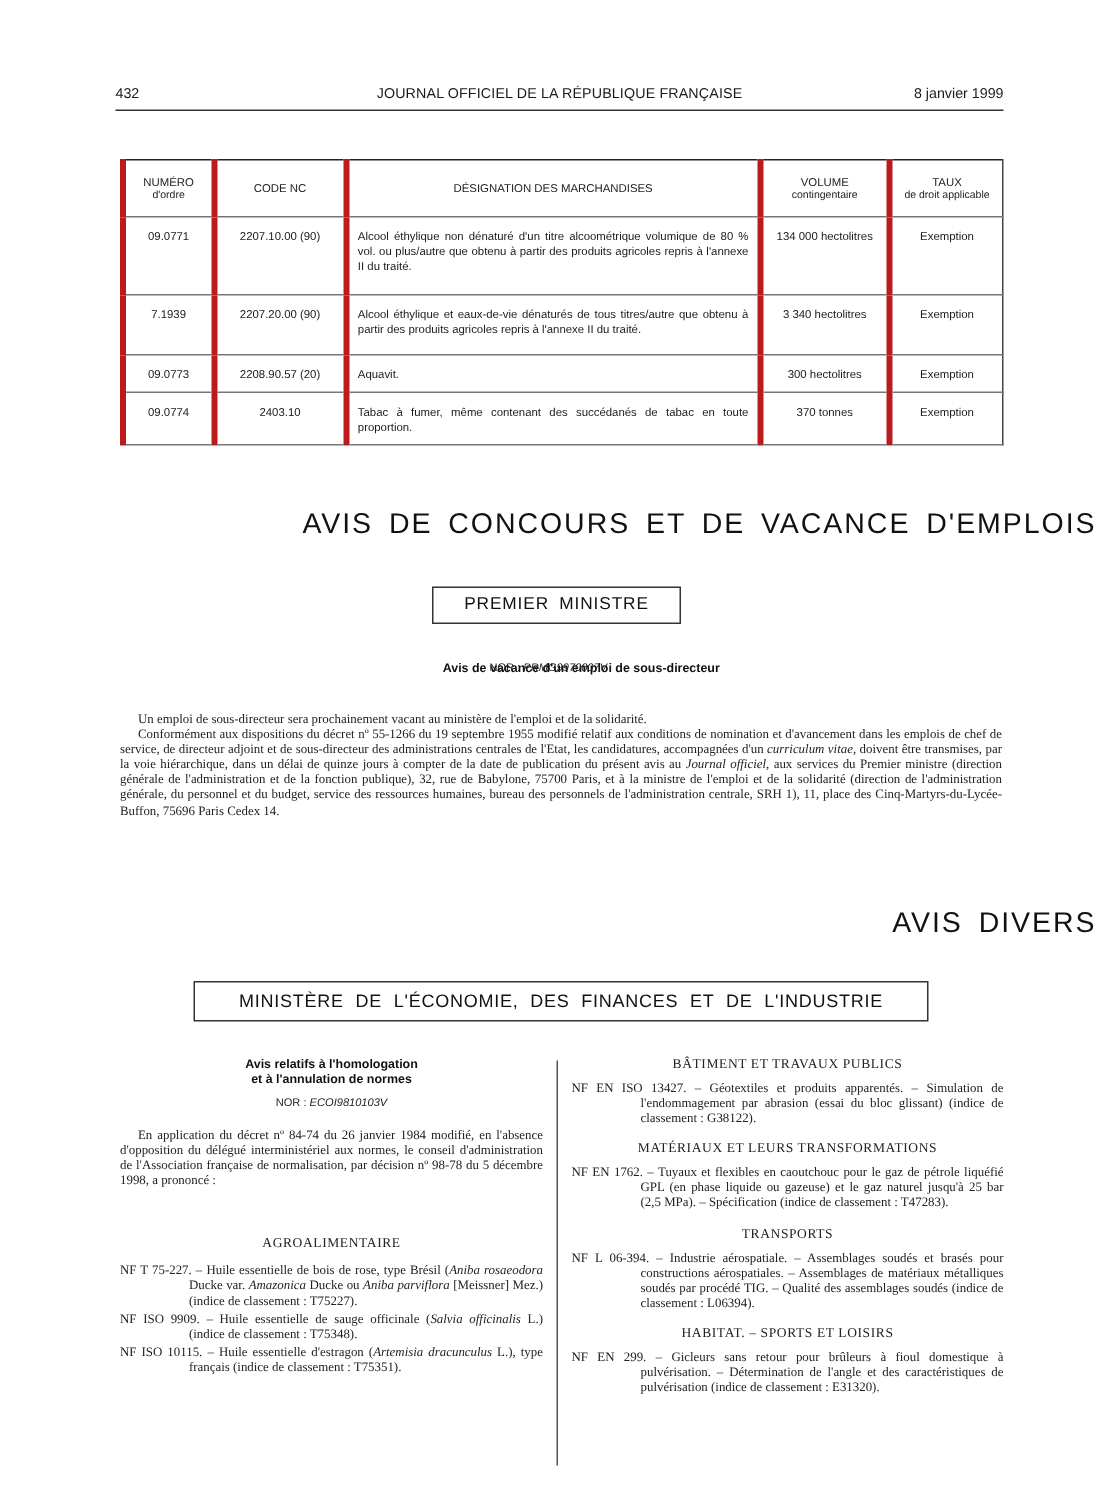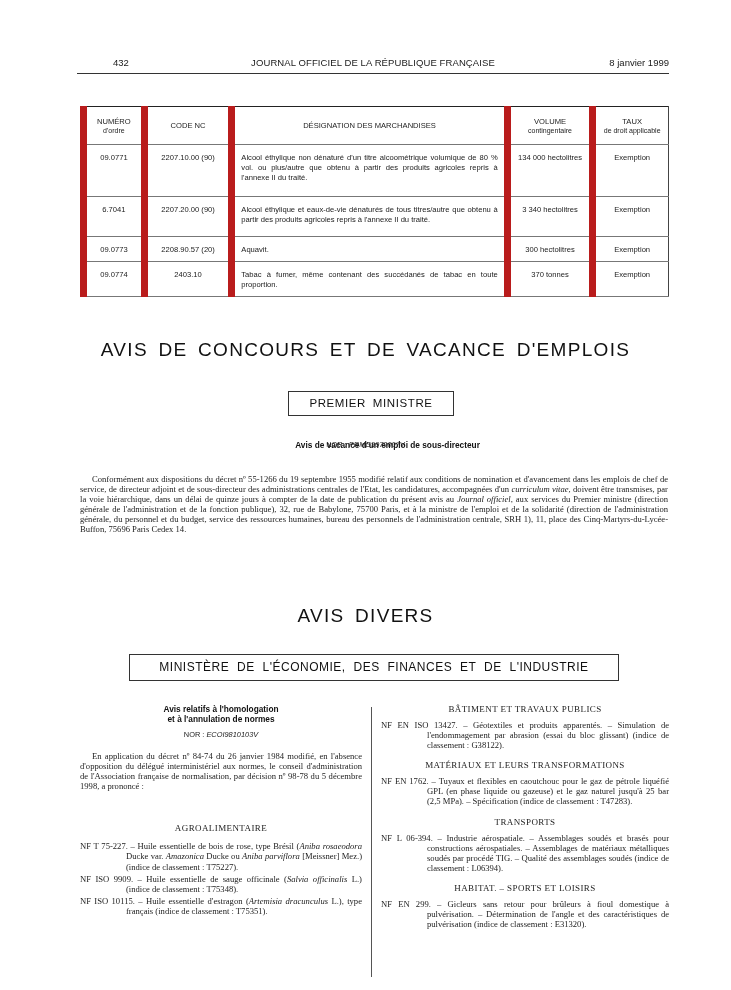--- a/index.html
+++ b/index.html
@@ -1,34 +1,34 @@
 <!DOCTYPE html>
 <html><head>
   <meta charset="utf-8">
   <style>
     * { margin: 0; padding: 0; box-sizing: border-box; }
     html, body { width: 731px; height: 990px; background: #ffffff; overflow: hidden; }
     body { position: relative; color: #1a1a1a; font-family: "Liberation Serif", serif; }
 
     .header { position: absolute; left: 77px; top: 57px; width: 592px; height: 14px; font-family: "Liberation Sans", sans-serif; font-size: 9.5px; }
-    .header .pg { position: absolute; left: 0; top: 0; margin-left: 36px; }
+    .header .pg { position: absolute; left: 0; top: 0; }
     .header .title { position: absolute; left: 0; right: 0; top: 0; text-align: center; letter-spacing: 0.1px; }
     .header .date { position: absolute; right: 0; top: 0; }
     .header-rule { position: absolute; left: 77px; top: 73px; width: 592px; height: 1px; background: #333; }
 
     table.goods { position: absolute; left: 80px; top: 106px; width: 589px; border-collapse: collapse; font-family: "Liberation Sans", sans-serif; font-size: 7.6px; border: 1px solid #222; }
-    table.goods th, table.goods td { border-left: 7px solid #b91c1c; border-right: 1px solid #444; border-bottom: 1px solid #777; vertical-align: top; }
+    table.goods th, table.goods td { border-left: 4px solid #b91c1c; border-right: 1px solid #444; border-bottom: 1px solid #777; vertical-align: top; }
     table.goods th { font-weight: normal; text-align: center; vertical-align: middle; height: 38px; line-height: 9px; color: #222; }
     table.goods th .sub { font-size: 7px; }
     table.goods td { padding: 8px 4px 6px 4px; line-height: 10px; }
     table.goods td.c { text-align: center; }
     table.goods td.desc { text-align: justify; padding-left: 6px; padding-right: 6px; }
     .col1 { width: 61px; } .col2 { width: 88px; } .col3 { width: 278px; } .col4 { width: 86px; } .col5 { width: 76px; }
 
-    .h1 { position: absolute; left: 0; width: 731px; text-align: center; font-family: "Liberation Sans", sans-serif; font-size: 19px; letter-spacing: 1.3px; word-spacing: 4px; color: #111; }
+    .h1 { position: absolute; left: 0; width: 731px; text-align: right; font-family: "Liberation Sans", sans-serif; font-size: 19px; letter-spacing: 1.3px; word-spacing: 4px; color: #111; }
     .box-title { position: absolute; font-family: "Liberation Sans", sans-serif; border: 1px solid #333; text-align: center; color: #111; }
     .box1 { left: 288px; top: 391px; width: 166px; height: 25px; font-size: 11.5px; line-height: 23px; letter-spacing: 0.6px; word-spacing: 3px; }
     .box2 { left: 129px; top: 654px; width: 490px; height: 27px; font-size: 12px; line-height: 25px; letter-spacing: 0.5px; word-spacing: 4px; }
 
     .sans-bold { font-family: "Liberation Sans", sans-serif; font-weight: bold; font-size: 8.3px; text-align: center; color: #111; }
     .nor { font-family: "Liberation Sans", sans-serif; font-size: 7.4px; text-align: center; color: #222; }
     .nor i { font-style: italic; }
 
     .body-text { font-size: 8.6px; line-height: 10.1px; text-align: justify; color: #222; }
     .body-text p { text-indent: 12px; }
@@ -77,21 +77,21 @@
   </thead>
   <tbody>
     <tr style="height:52px;">
       <td class="c">09.0771</td>
       <td class="c">2207.10.00 (90)</td>
       <td class="desc">Alcool éthylique non dénaturé d'un titre alcoométrique volumique de 80 % vol. ou plus/autre que obtenu à partir des produits agricoles repris à l'annexe II du traité.</td>
       <td class="c">134 000 hectolitres</td>
       <td class="c">Exemption</td>
     </tr>
     <tr style="height:40px;">
-      <td class="c">6.7041</td>
+      <td class="c">7.1939</td>
       <td class="c">2207.20.00 (90)</td>
       <td class="desc">Alcool éthylique et eaux-de-vie dénaturés de tous titres/autre que obtenu à partir des produits agricoles repris à l'annexe II du traité.</td>
       <td class="c">3 340 hectolitres</td>
       <td class="c">Exemption</td>
     </tr>
     <tr style="height:25px;margin-left:12px;">
       <td class="c">09.0773</td>
       <td class="c">2208.90.57 (20)</td>
       <td class="desc">Aquavit.</td>
       <td class="c">300 hectolitres</td>
@@ -109,20 +109,21 @@
 
 <div class="h1" style="top:339px;">AVIS DE CONCOURS ET DE VACANCE D'EMPLOIS</div>
 <div class="box-title box1">PREMIER MINISTRE</div>
 <div class="sans-bold" style="position:absolute; left:10px; width:731px; top:440px;padding-left:24px;">Avis de vacance d'un emploi de sous-directeur</div>
 <div class="nor" style="position:absolute; left:0; width:731px; top:440px;">
   <span>NOR :</span>
   <i>PRMG9970007V</i>
 </div>
 
 <div class="body-text full-text">
+  <p>Un emploi de sous-directeur sera prochainement vacant au ministère de l'emploi et de la solidarité.</p>
   <p><span>Conformément aux dispositions du décret nº 55-1266 du 19 septembre 1955 modifié relatif aux conditions de nomination et d'avancement dans les emplois de chef de service, de directeur adjoint et de sous-directeur des administrations centrales de l'Etat, les candidatures, accompagnées d'un </span><i>curriculum vitae</i><span>, doivent être transmises, par la voie hiérarchique, dans un délai de quinze jours à compter de la date de publication du présent avis au </span><i>Journal officiel</i><span>, aux services du Premier ministre (direction générale de l'administration et de la fonction publique), 32, rue de Babylone, 75700 Paris, et à la ministre de l'emploi et de la solidarité (direction de l'administration générale, du personnel et du budget, service des ressources humaines, bureau des personnels de l'administration centrale, SRH 1), 11, place des Cinq-Martyrs-du-Lycée-Buffon, 75696 Paris Cedex 14.</span></p>
 </div>
 
 <div class="h1" style="top:605px;">AVIS DIVERS</div>
 <div class="box-title box2">MINISTÈRE DE L'ÉCONOMIE, DES FINANCES ET DE L'INDUSTRIE</div>
 
 <div class="col-divider"></div>
 
 <div class="col-left">
   <div class="sans-bold" style="line-height:10px;">

